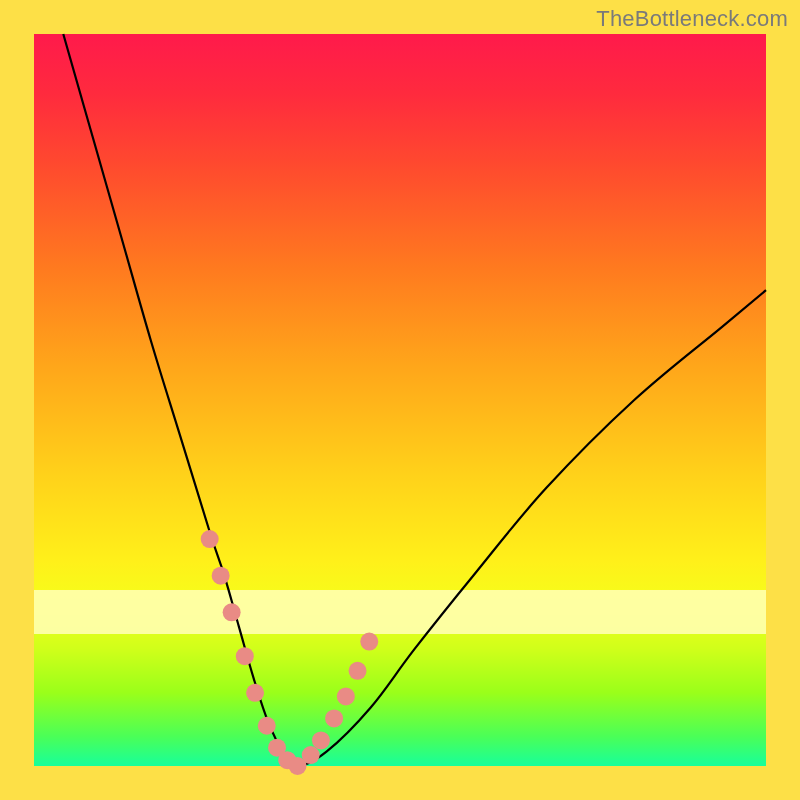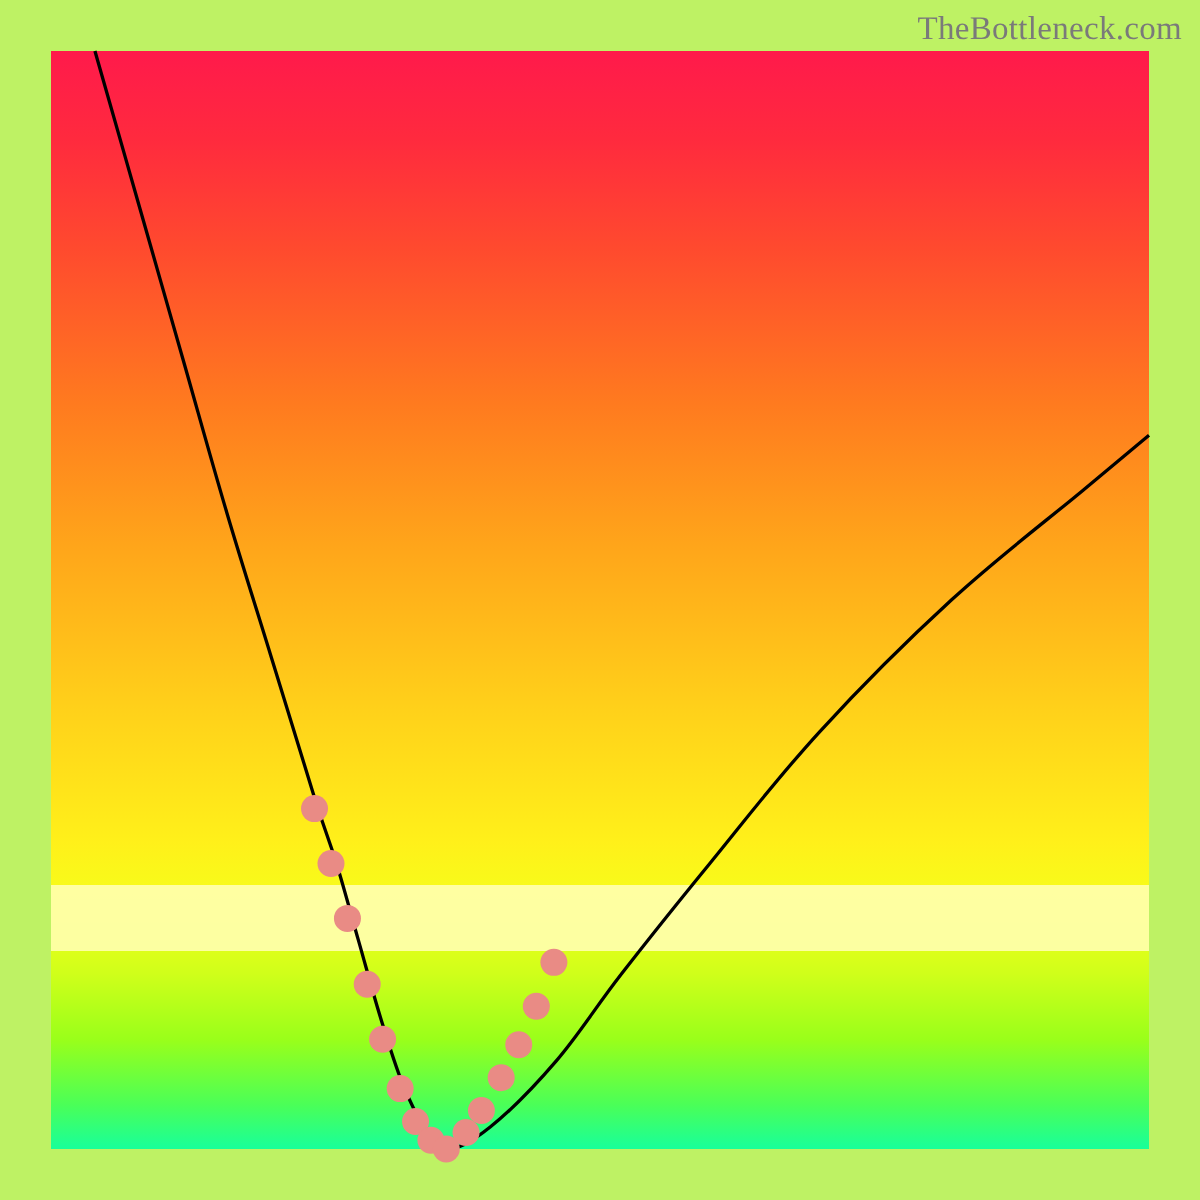--- a/index.html
+++ b/index.html
@@ -10,22 +10,21 @@
     overflow: hidden;
     background: #000;
     font-family: Arial, Helvetica, sans-serif;
   }
   .frame {
     position: absolute;
     top: 0;
     left: 0;
     width: 800px;
     height: 800px;
-    background: #bef264;
-    font-family: Liberation Serif, serif;
+    background: #fde047;
   }
   .plot-area {
     position: absolute;
     top: 34px;
     left: 34px;
     width: 732px;
     height: 732px;
     
     background: linear-gradient(to bottom,
       #ff1a4b 0%,

